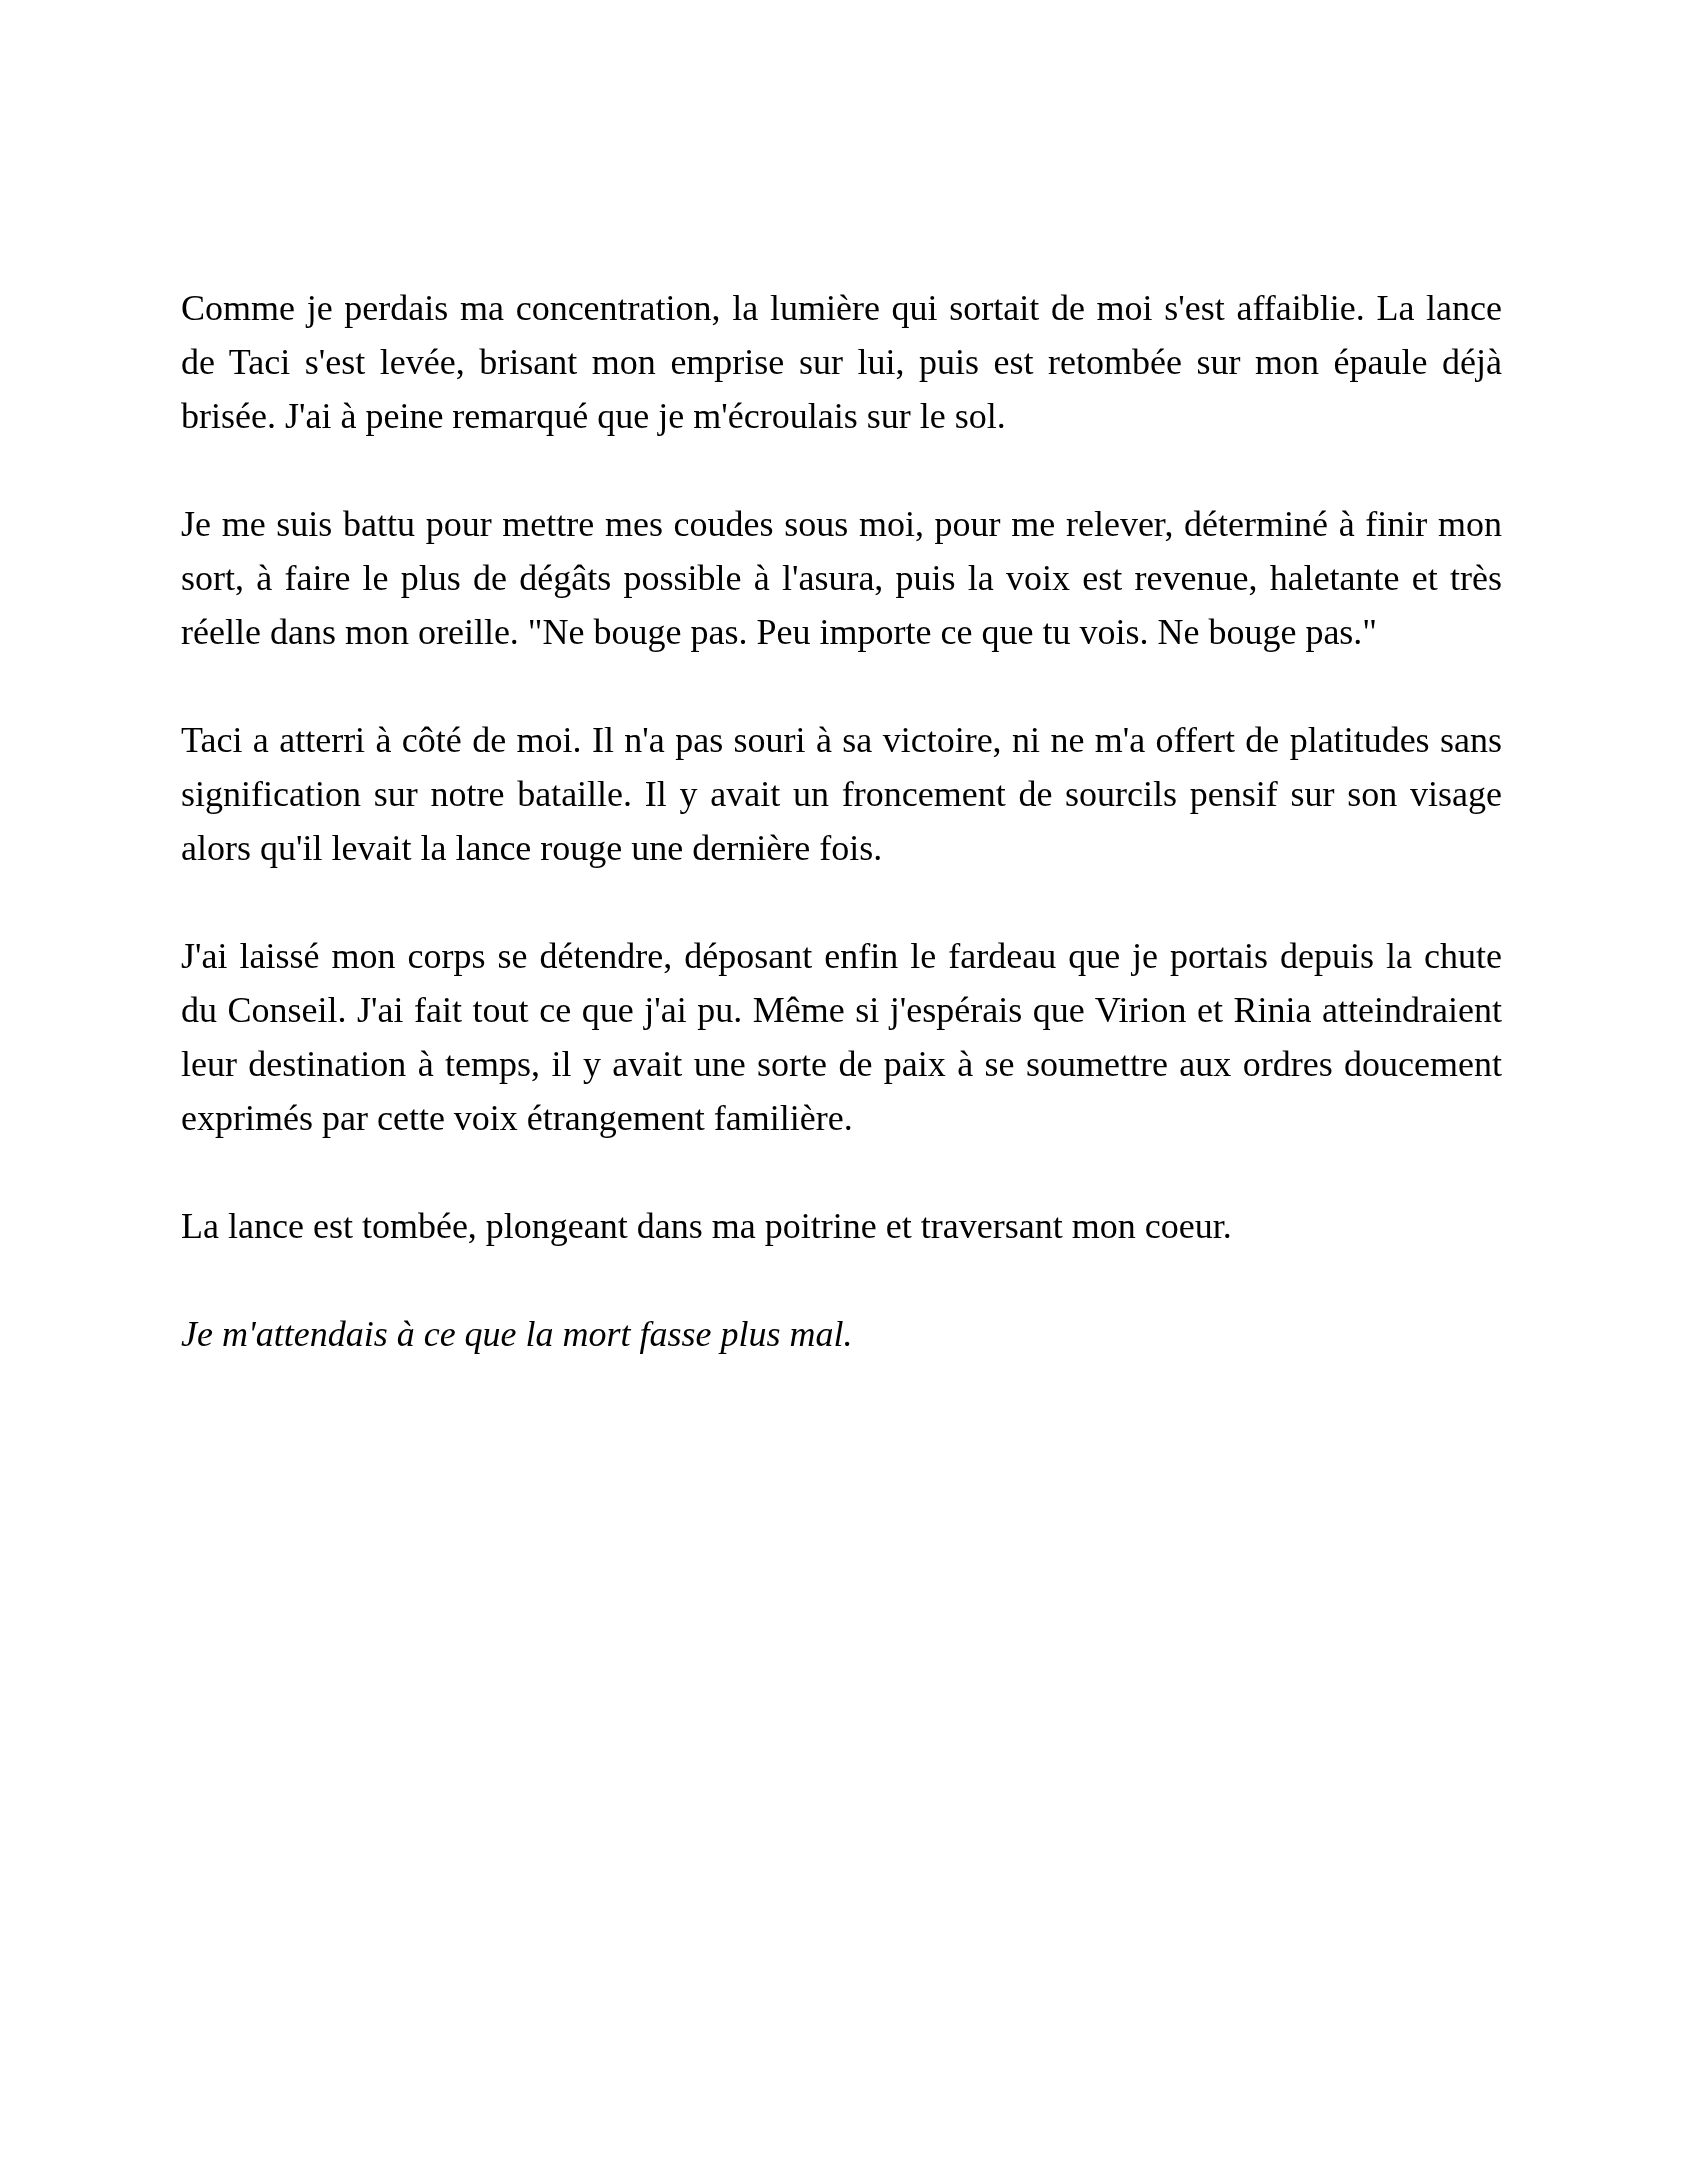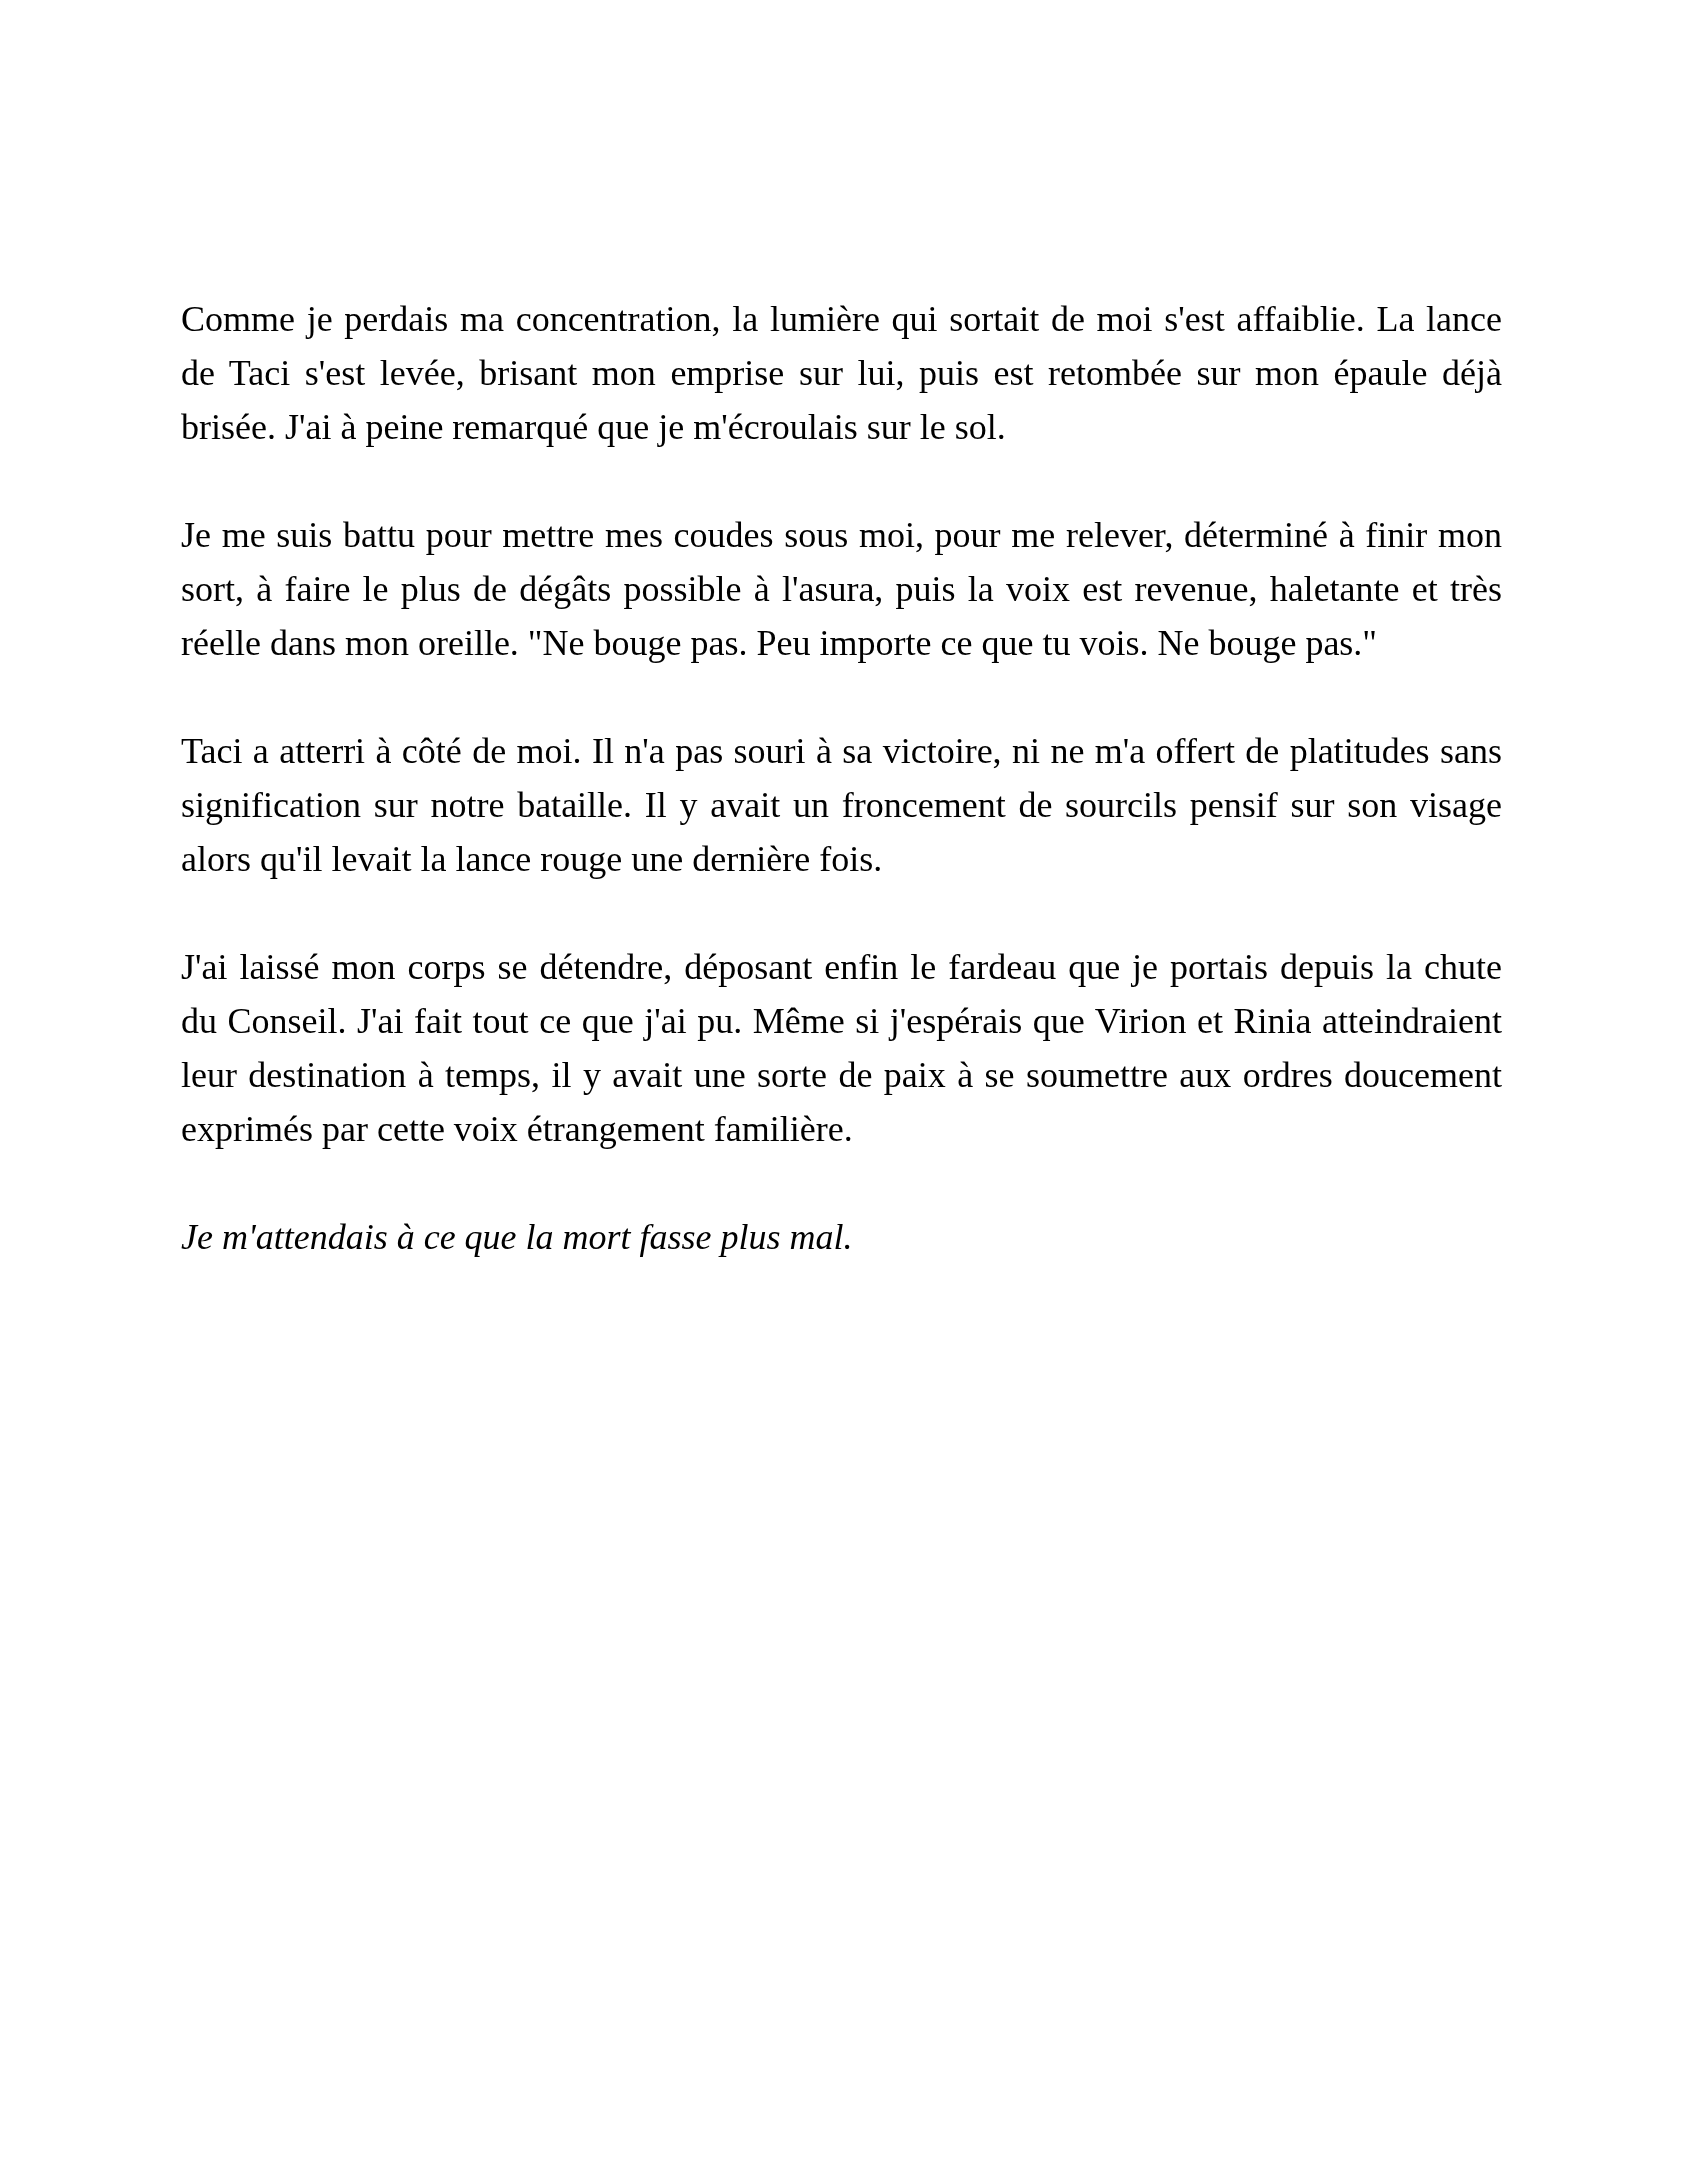--- a/index.html
+++ b/index.html
@@ -17,31 +17,32 @@
       position: absolute;
       left: 181px;
       top: 281px;
       width: 1321px;
       font-family: "Liberation Serif", "DejaVu Serif", serif;
       font-size: 36px;
       line-height: 54px;
       color: #000000;
     }
     .page p {
-      margin: 11px 0 54px 0;
+      margin: 0 0 54px 0;
       text-align: justify;
       text-align-last: left;
     }
     .page p.italic {
       font-style: italic;
     }
   </style>
 </head>
 <body>
 
 <div class="page">
   <p>Comme je perdais ma concentration, la lumière qui sortait de moi s'est affaiblie. La lance de Taci s'est levée, brisant mon emprise sur lui, puis est retombée sur mon épaule déjà brisée. J'ai à peine remarqué que je m'écroulais sur le sol.</p>
   <p>Je me suis battu pour mettre mes coudes sous moi, pour me relever, déterminé à finir mon sort, à faire le plus de dégâts possible à l'asura, puis la voix est revenue, haletante et très réelle dans mon oreille. "Ne bouge pas. Peu importe ce que tu vois. Ne bouge pas."</p>
   <p>Taci a atterri à côté de moi. Il n'a pas souri à sa victoire, ni ne m'a offert de platitudes sans signification sur notre bataille. Il y avait un froncement de sourcils pensif sur son visage alors qu'il levait la lance rouge une dernière fois.</p>
   <p>J'ai laissé mon corps se détendre, déposant enfin le fardeau que je portais depuis la chute du Conseil. J'ai fait tout ce que j'ai pu. Même si j'espérais que Virion et Rinia atteindraient leur destination à temps, il y avait une sorte de paix à se soumettre aux ordres doucement exprimés par cette voix étrangement familière.</p>
+  <p>La lance est tombée, plongeant dans ma poitrine et traversant mon coeur.</p>
   <p class="italic">Je m'attendais à ce que la mort fasse plus mal.</p>
 </div>
 
 
 </body></html>

